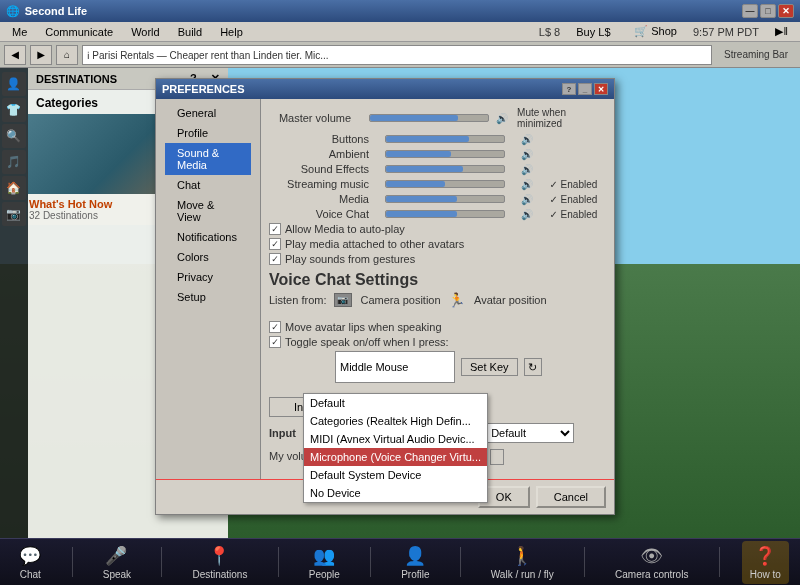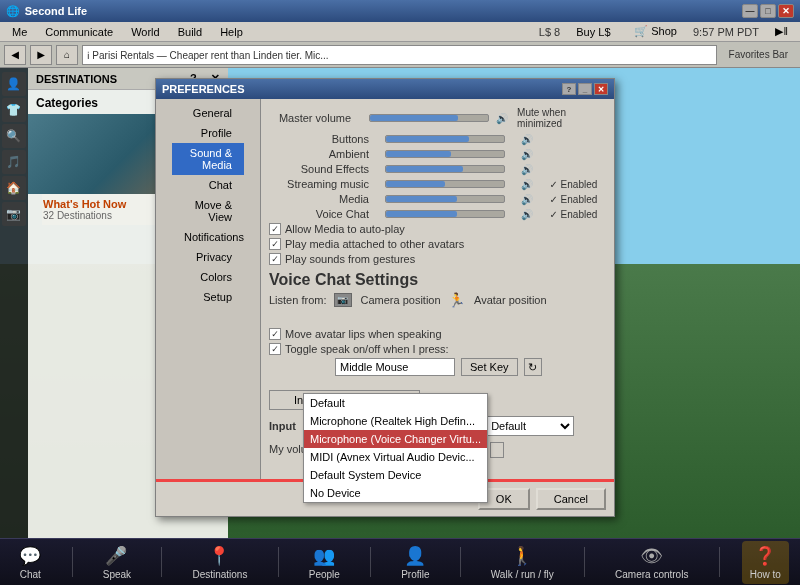--- a/index.html
+++ b/index.html
@@ -168,21 +168,20 @@
     #destinations-image {
       width: 100%;
       height: 80px;
       background: linear-gradient(135deg, #4a7a8a, #2a5a6a, #8a6a4a);
       position: relative;
       overflow: hidden;
     }
     #whats-hot {
       padding: 4px 1px;
       background: rgba(240,240,235,0.95);
-      margin-left: 14px;
     }
     #whats-hot-title {
       font-size: 11px;
       font-weight: bold;
       color: #c04000;
     }
     #whats-hot-sub {
       font-size: 10px;
       color: #666;
     }
@@ -223,22 +222,21 @@
     #prefs-body {
       display: flex;
       height: 380px;
     }
 
     
     #prefs-nav {
       width: 105px;
       background: #c8c4bc;
       border-right: 1px solid #888;
-      padding: 4px 16px;
-      text-align: right;
+      padding: 4px 9px;
     }
     .prefs-nav-item {
       padding: 4px 12px;
       font-size: 11px;
       color: #000;
       cursor: pointer;
     }
     .prefs-nav-item.active {
       background: #316ac5;
       color: white;
@@ -312,21 +310,21 @@
     .voice-section-title {
       font-size: 16px;
       font-weight: bold;
       color: #333;
       margin: 6px 0 3px;
     }
     .listen-row {
       display: flex;
       align-items: center;
       gap: 8px;
-      margin-bottom: 20px;
+      margin-bottom: 13px;
     }
     .listen-label { font-size: 11px; color: #333; }
     .camera-btn {
       width: 18px; height: 14px;
       background: #888;
       border: 1px solid #666;
       display: flex; align-items: center; justify-content: center;
       font-size: 9px;
       color: white;
       cursor: pointer;
@@ -426,21 +424,21 @@
       background: #c04040;
       color: white;
     }
 
     
     #prefs-footer {
       display: flex;
       justify-content: flex-end;
       gap: 6px;
       padding: 6px 8px;
-      border-top: 3px solid #ef4444;
+      border-top: 1px solid #ef4444;
       background: #d4d0c8;
     }
     .dialog-btn {
       padding: 3px 16px;
       background: #d4d0c8;
       border: 2px outset #e0ddd5;
       font-size: 11px;
       cursor: pointer;
     }
 
@@ -524,21 +522,21 @@
   </div>
 </div>
 
 <div id="nav-bar">
   <div class="nav-btn">◀</div>
   <div class="nav-btn">▶</div>
   <div class="nav-btn">⌂</div>
   <div id="address-bar">
     <span>ℹ Parisi Rentals — Cheaper rent than Linden tier. Mic...</span>
   </div>
-  <span id="favorites-bar">Favorites Bar</span>
+  <span id="favorites-bar">Streaming Bar</span>
 </div>
 
 <div id="main-content">
   <div id="bg-scene"></div>
 
   <div id="left-sidebar">
     <div class="sidebar-icon">👤</div>
     <div class="sidebar-icon">👕</div>
     <div class="sidebar-icon">🔍</div>
     <div class="sidebar-icon">🎵</div>
@@ -574,22 +572,22 @@
     </div>
     <div id="prefs-body">
 
       <div id="prefs-nav">
         <div class="prefs-nav-item">General</div>
         <div class="prefs-nav-item">Profile</div>
         <div class="prefs-nav-item active">Sound &amp; Media</div>
         <div class="prefs-nav-item">Chat</div>
         <div class="prefs-nav-item">Move &amp; View</div>
         <div class="prefs-nav-item">Notifications</div>
+        <div class="prefs-nav-item">Colors</div>
         <div class="prefs-nav-item">Privacy</div>
-        <div class="prefs-nav-item">Colors</div>
         <div class="prefs-nav-item">Setup</div>
       </div>
 
       <div id="prefs-content">
 
         <div style="display:flex;align-items:center;gap:8px;margin-bottom:4px;">
           <span style="font-size:11px;color:#333;width:100px;text-align:center;">Master volume</span>
           <div class="slider-track" style="width:130px;">
             <div class="slider-fill" style="width:75%"></div>
           </div>
@@ -668,21 +666,21 @@
           <div class="check-box">✓</div>
           <span>Move avatar lips when speaking</span>
         </div>
         <div class="check-row">
           <div class="check-box">✓</div>
           <span>Toggle speak on/off when I press:</span>
         </div>
 
         <div class="key-input-row">
           <div style="width:60px;"></div>
-          <input type="text" class="key-input-box" style="font-size: 11px; border: 1px solid rgb(136, 136, 136); padding: 2px 4px; width: 120px; height: 18px;" value="Middle Mouse" readonly="">
+          <input type="text" class="key-input-box" style="font-size: 11px; border: 1px solid rgb(136, 136, 136); padding: 2px 4px; width: 120px; height: 32px;" value="Middle Mouse" readonly="">
           <button class="set-key-btn">Set Key</button>
           <div class="refresh-btn">↻</div>
         </div>
 
         <div style="margin-bottom:6px;">
           <button class="io-btn">Input/Output devices</button>
         </div>
 
         <div class="io-row">
           <span class="io-label">Input</span>
@@ -716,23 +714,23 @@
     </div>
 
     <div id="prefs-footer">
       <button class="dialog-btn">OK</button>
       <button class="dialog-btn">Cancel</button>
     </div>
   </div>
 
   <div id="dropdown-overlay">
     <div class="dropdown-item">Default</div>
-    <div class="dropdown-item">Microphone (Realtek High Defin...</div>
+    <div class="dropdown-item">Categories (Realtek High Defin...</div>
+    <div class="dropdown-item">MIDI (Avnex Virtual Audio Devic...</div>
     <div class="dropdown-item selected">Microphone (Voice Changer Virtu...</div>
-    <div class="dropdown-item">MIDI (Avnex Virtual Audio Devic...</div>
     <div class="dropdown-item">Default System Device</div>
     <div class="dropdown-item">No Device</div>
   </div>
 
 </div>
 
 <div id="taskbar">
   <div class="taskbar-item">
     <span class="taskbar-icon">💬</span>
     <span class="taskbar-label">Chat</span>

